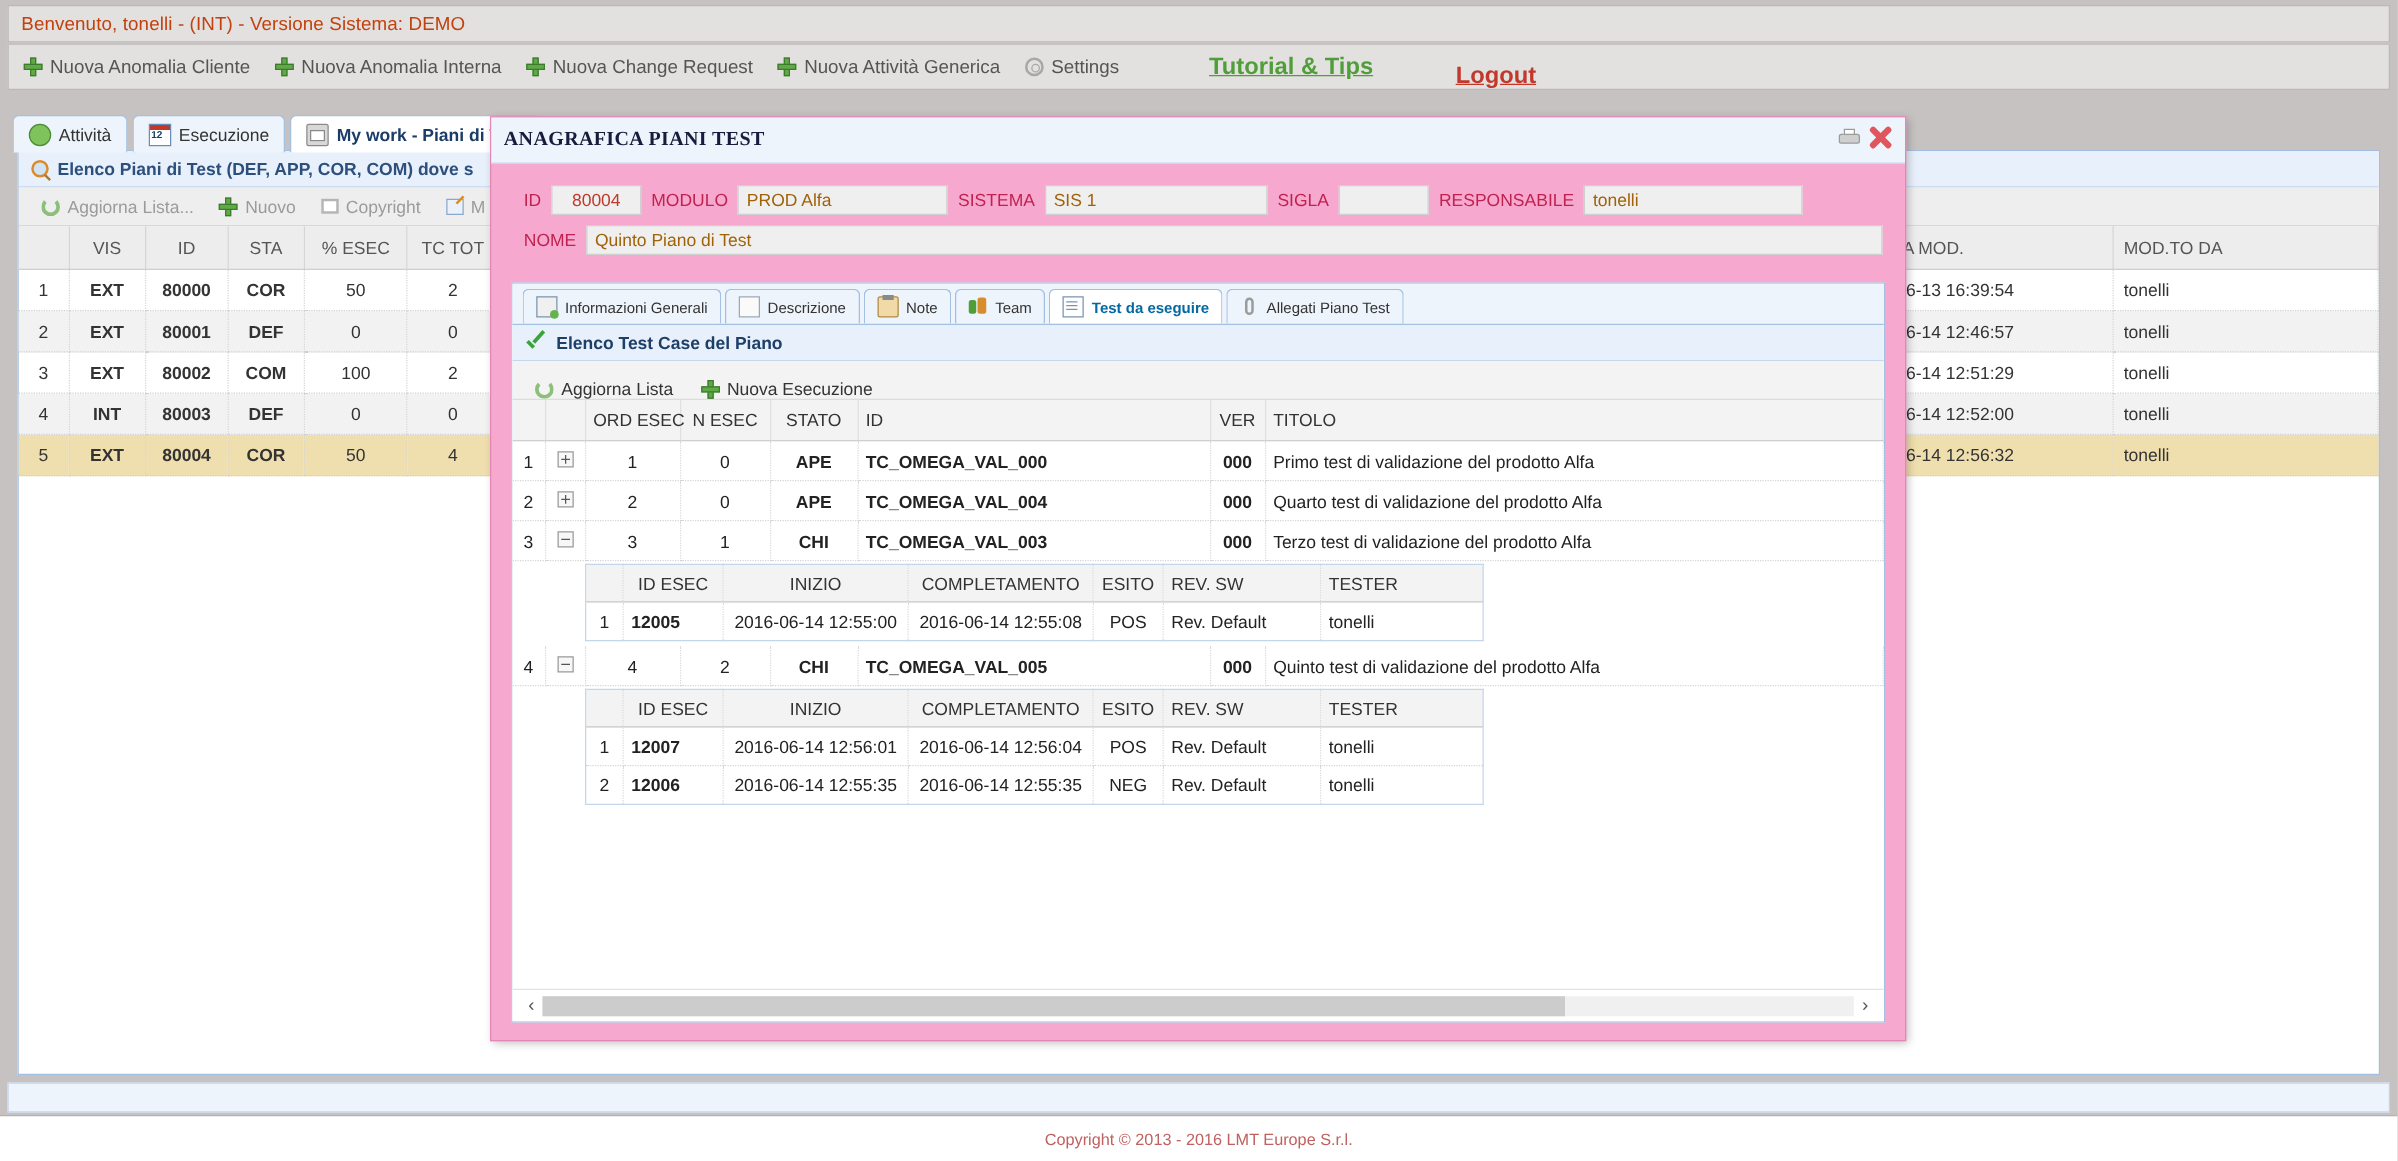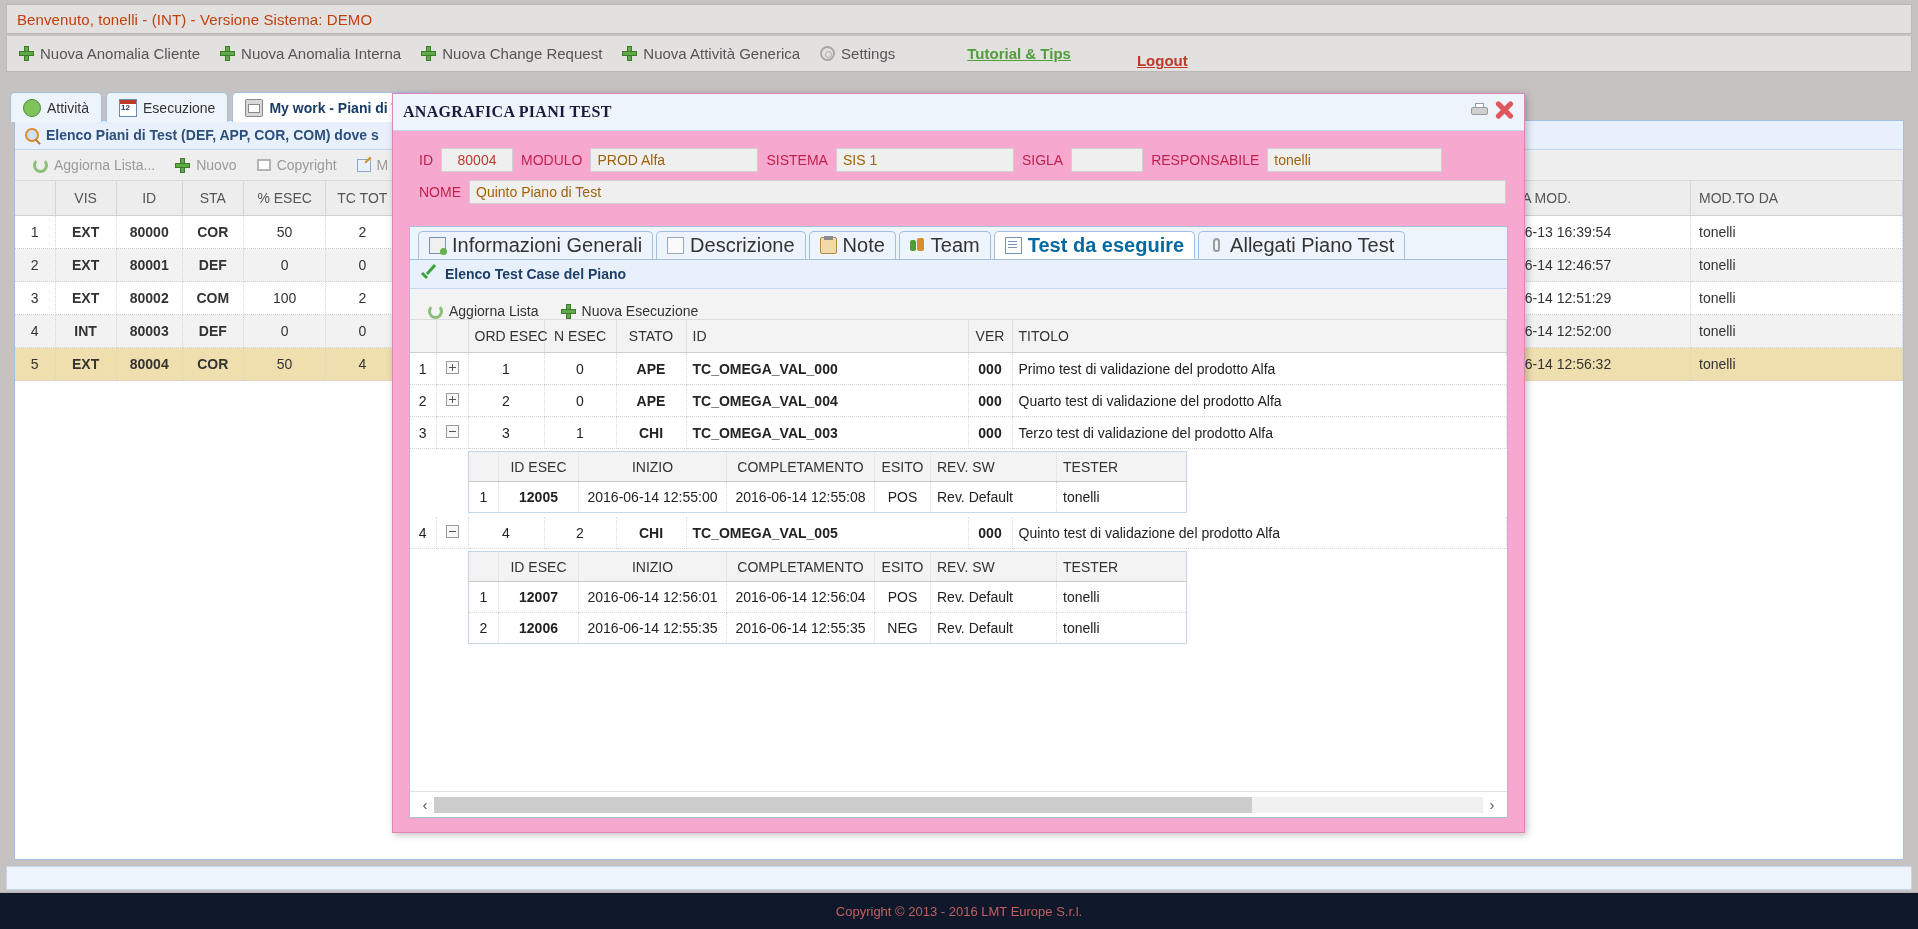--- a/index.html
+++ b/index.html
@@ -57,21 +57,21 @@
   .gear-icon {
     width: 15px; height: 15px; border-radius: 50%;
     border: 2px solid #a9a6a6; box-sizing: border-box;
     position: relative; background: #e3e0e0;
   }
   .gear-icon::after {
     content: ""; position: absolute; left: 3px; top: 3px;
     width: 5px; height: 5px; border-radius: 50%; border: 1px solid #a9a6a6;
   }
   .menu-link {
-    font-size: 15px; font-weight: bold; text-decoration: underline;
+    font-size: 19px; font-weight: bold; text-decoration: underline;
     padding: 0 12px; cursor: pointer; white-space: nowrap;
   }
   .menu-link.tutorial { color: #4f9e3a; margin-left: 50px; }
   .menu-link.logout { color: #c0392b; margin-left: 42px; margin-top: 14px; }
 
   
   .tabstrip {
     position: absolute; left: 10px; top: 90px;
     width: 1898px; height: 32px;
     display: flex; align-items: flex-end; gap: 4px;
@@ -240,21 +240,21 @@
   .dlg-tabstrip {
     position:absolute; left:0; right:0; top:0; height: 32px;
     background: #eef4fc;
     display: flex; align-items: flex-end; gap: 3px; padding: 0 8px;
     box-sizing:border-box;
   }
   .dtab {
     height: 28px; box-sizing: border-box;
     border: 1px solid #a3c0e0; border-bottom: none; border-radius: 5px 5px 0 0;
     background: #eef4fc; display: flex; align-items: center; gap: 6px;
-    padding: 0 10px; font-size: 20px; color: #333; white-space: nowrap;
+    padding: 0 10px; font-size: 12px; color: #333; white-space: nowrap;
   }
   .dtab.active { background: #fff; font-weight: bold; color: #0369a1; }
   .dti { width: 15px; height: 15px; display:inline-block; position: relative; }
   .dti-info { background:#f0f0f0; border:1px solid #7a93b5; }
   .dti-info::after{content:"";position:absolute;right:-2px;bottom:-2px;width:7px;height:7px;border-radius:50%;background:#66b34d;}
   .dti-desc { background:#fafafa; border:1px solid #9aa8b8; }
   .dti-note { background:#f2d9a8; border:1px solid #b08a3e; border-radius:2px;}
   .dti-note::after{content:"";position:absolute;left:3px;top:-2px;width:9px;height:4px;background:#8a8a8a;}
   .dti-team { background:transparent; }
   .dti-team::before{content:"";position:absolute;left:0;top:2px;width:6px;height:11px;background:#4f9e3a;border-radius:2px;}
@@ -310,38 +310,38 @@
   .subwrap { background:#fff; padding: 2px 0 4px 0; }
   table.stable { border-collapse: collapse; table-layout: fixed; border:1px solid #c3d6ec; }
   table.stable th {
     background:#f3f3f3; border-right:1px dotted #dadada; border-bottom:1px solid #c9c9c9;
     font-size:14px; font-weight:normal; color:#333; height:29px; padding:0 6px; white-space:nowrap;
   }
   table.stable td {
     border-right:1px dotted #dadada; border-bottom:1px dotted #d5d5d5;
     height:30px; font-size:14px; padding:0 6px; color:#222; white-space:nowrap;
   }
-  .idesec { color:#1438d8; font-weight:bold; text-align:center; }
+  .idesec { color:#1438d8; font-weight:bold; text-align:left; }
   .es-pos { color:#22a022; text-align:center; }
   .es-neg { color:#e0201a; text-align:center; }
 
   
   .hscroll {
     position:absolute; left:0; right:0; bottom:0; height: 26px;
     background:#fff; border-top:1px solid #e2e2e2;
     display:flex; align-items:center; padding: 0 6px; box-sizing:border-box;
   }
   .hs-arrow { width:18px; text-align:center; font-size:15px; color:#555; cursor:pointer; }
   .hs-track { flex:1; height:16px; background:#f0f0f0; position:relative; }
   .hs-thumb { position:absolute; left:0; top:0; height:16px; width:78%; background:#cccccc; }
 
   
   .footer {
     position:absolute; left:0; bottom:0; width:1918px; height:36px;
-    background:#0f172a; border-top:1px solid #b5b1b1;
+    background:#ffffff; border-top:1px solid #b5b1b1;
     display:flex; align-items:center; justify-content:center;
   }
   .footer-text { color:#c0605f; font-size:13px; }
   .page-bg-bottom {
     position:absolute; left:6px; top:866px; width:1906px; height:24px;
     background:#eef4fc; border:1px solid #c3d6ec; box-sizing:border-box;
   }
 </style>
 </head>
 <body>

